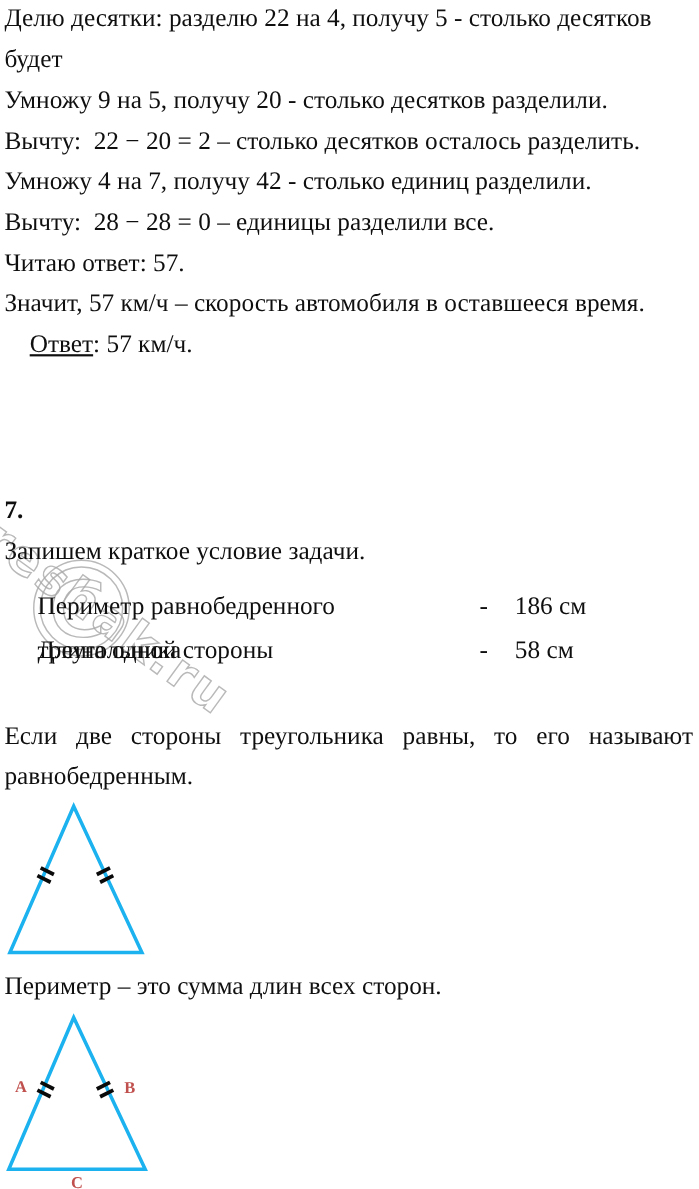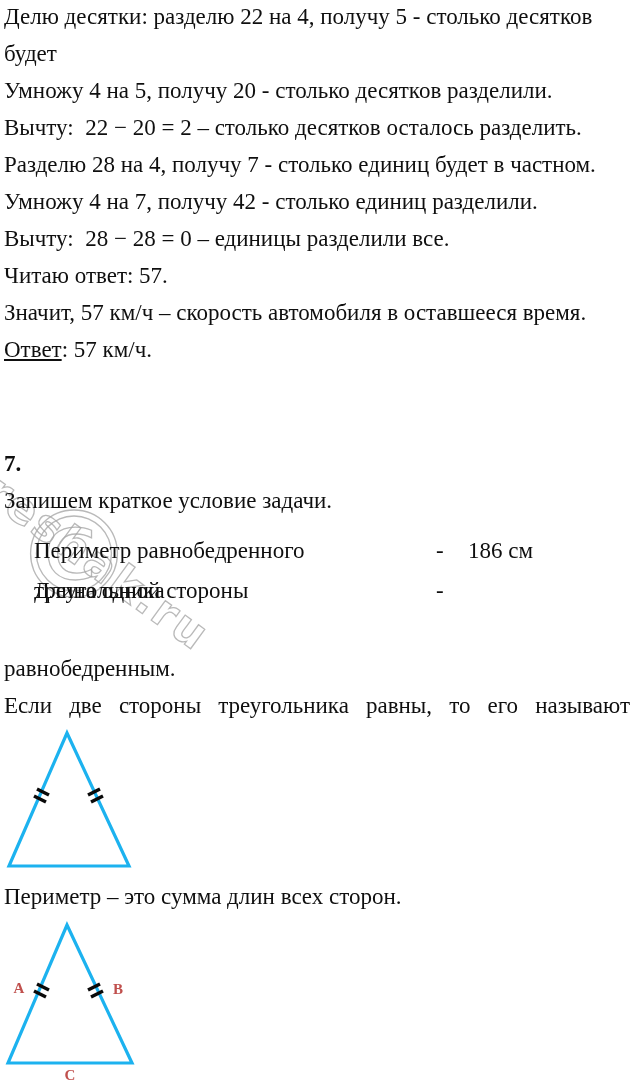--- a/index.html
+++ b/index.html
@@ -9,21 +9,21 @@
     background:#ffffff;
     font-family:"Liberation Serif", serif;
     font-size:23px;
     color:#0f0f0f;
     overflow:hidden;
   }
   .abs{position:absolute;}
   .content{z-index:2;}
   .line{line-height:37px;white-space:pre-wrap;}
   .solution{left:4px;top:-2px;right:5px;z-index:2;}
-  .answer-label{text-decoration:underline;}
+  .answer-label{text-decoration:underline;margin-left:23px;}
   .task-number{left:4px;top:451px;font-weight:bold;z-index:2;}
   .intro{left:4px;top:482px;z-index:2;text-align:center;}
   .cond{left:34px;top:531px;right:5px;z-index:2;
     display:grid;grid-template-columns:402px 32px auto;grid-auto-rows:40px;}
   .cond div{line-height:40px;white-space:pre-wrap;}
   .definition{left:4px;top:650px;width:626px;z-index:2;}
   .just{text-align:justify;text-align-last:justify;}
   .perimeter-note{left:4px;top:878px;right:5px;z-index:2;}
   .fig{z-index:2;}
   .fig1{left:0px;top:722px;}
@@ -39,44 +39,44 @@
 </head>
 <body>
 
 <div class="page">
 
   <div class="abs wm wm-text">reshak.ru</div>
   <div class="abs wm wm-c">©</div>
 
   <div class="abs solution content">
     <div class="line">Делю десятки: разделю 22 на 4, получу 5 - столько десятков будет</div>
-    <div class="line">Умножу 4 на 5, получу 20 - столько десятков разделили.</div>
+    <div class="line">Умножу 9 на 5, получу 20 - столько десятков разделили.</div>
     <div class="line">Вычту:  22 − 20 = 2 – столько десятков осталось разделить.</div>
-    <div class="line">Разделю 28 на 4, получу 7 - столько единиц будет в частном.</div>
     <div class="line">Умножу 4 на 7, получу 42 - столько единиц разделили.</div>
     <div class="line">Вычту:  28 − 28 = 0 – единицы разделили все.</div>
     <div class="line">Читаю ответ: 57.</div>
     <div class="line">Значит, 57 км/ч – скорость автомобиля в оставшееся время.</div>
     <div class="line"><span class="answer-label">Ответ</span><span>: 57 км/ч.</span></div>
   </div>
 
   <div class="abs task-number">7.</div>
   <div class="abs intro line">Запишем краткое условие задачи.</div>
 
   <div class="abs cond">
     <div>Периметр равнобедренного треугольника</div>
     <div>-</div>
     <div>186 см</div>
     <div>Длина одной стороны</div>
     <div>-</div>
+    <div>58 см</div>
   </div>
 
   <div class="abs definition content">
+    <div class="line just">Если две стороны треугольника равны, то его называют</div>
     <div class="line">равнобедренным.</div>
-    <div class="line just">Если две стороны треугольника равны, то его называют</div>
   </div>
 
   <svg class="abs fig fig1" width="150" height="152" viewBox="0 0 150 152">
     <polygon points="67,11 9,144 129,144" fill="none" stroke-width="3.2" stroke="#1cb2ef"></polygon>
     <g stroke-width="3.5" stroke="#0a0a0a">
       <line x1="37" y1="67" x2="49" y2="73"></line>
       <line x1="34" y1="74" x2="46" y2="80"></line>
       <line x1="88" y1="73" x2="100" y2="67"></line>
       <line x1="91" y1="80" x2="103" y2="74"></line>
     </g>

